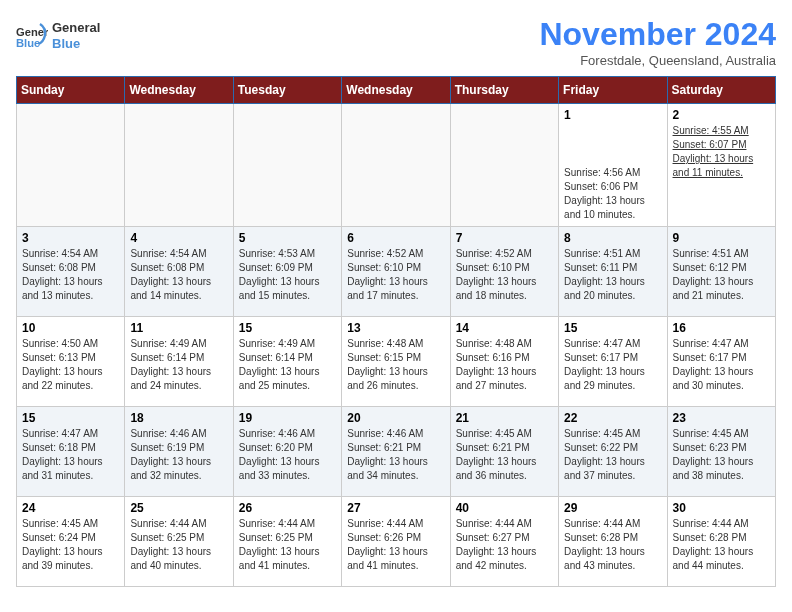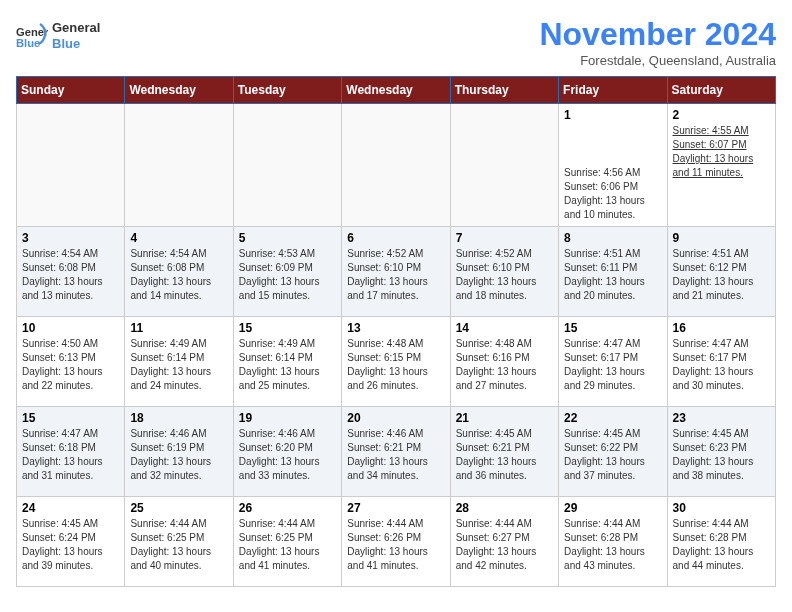--- a/index.html
+++ b/index.html
@@ -315,21 +315,21 @@
 and 41 minutes.</div>
         </td>
         <td>
           <span class="day-number">27</span>
           <div class="day-info" style="white-space: pre-line;">Sunrise: 4:44 AM
 Sunset: 6:26 PM
 Daylight: 13 hours
 and 41 minutes.</div>
         </td>
         <td>
-          <span class="day-number">28</span>
+          <span class="day-number">40</span>
           <div class="day-info" style="white-space: pre-line;">Sunrise: 4:44 AM
 Sunset: 6:27 PM
 Daylight: 13 hours
 and 42 minutes.</div>
         </td>
         <td>
           <span class="day-number">29</span>
           <div class="day-info" style="white-space: pre-line;">Sunrise: 4:44 AM
 Sunset: 6:28 PM
 Daylight: 13 hours

